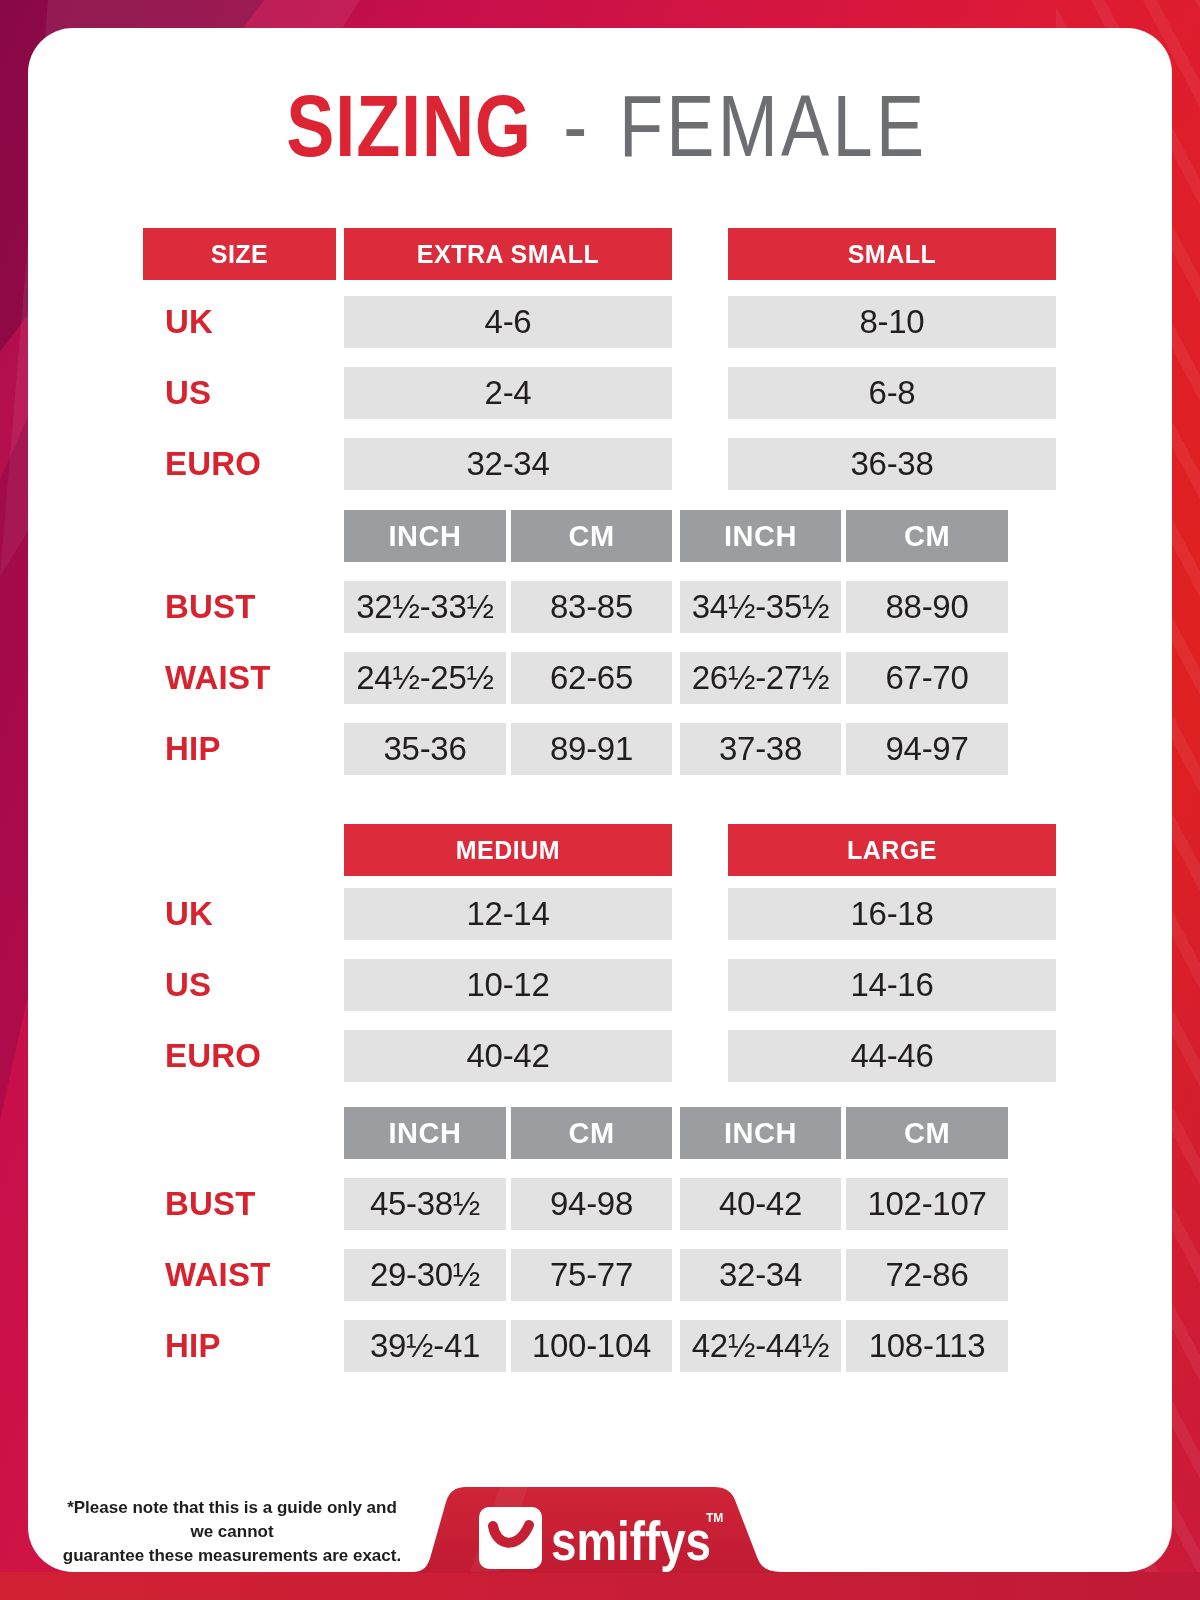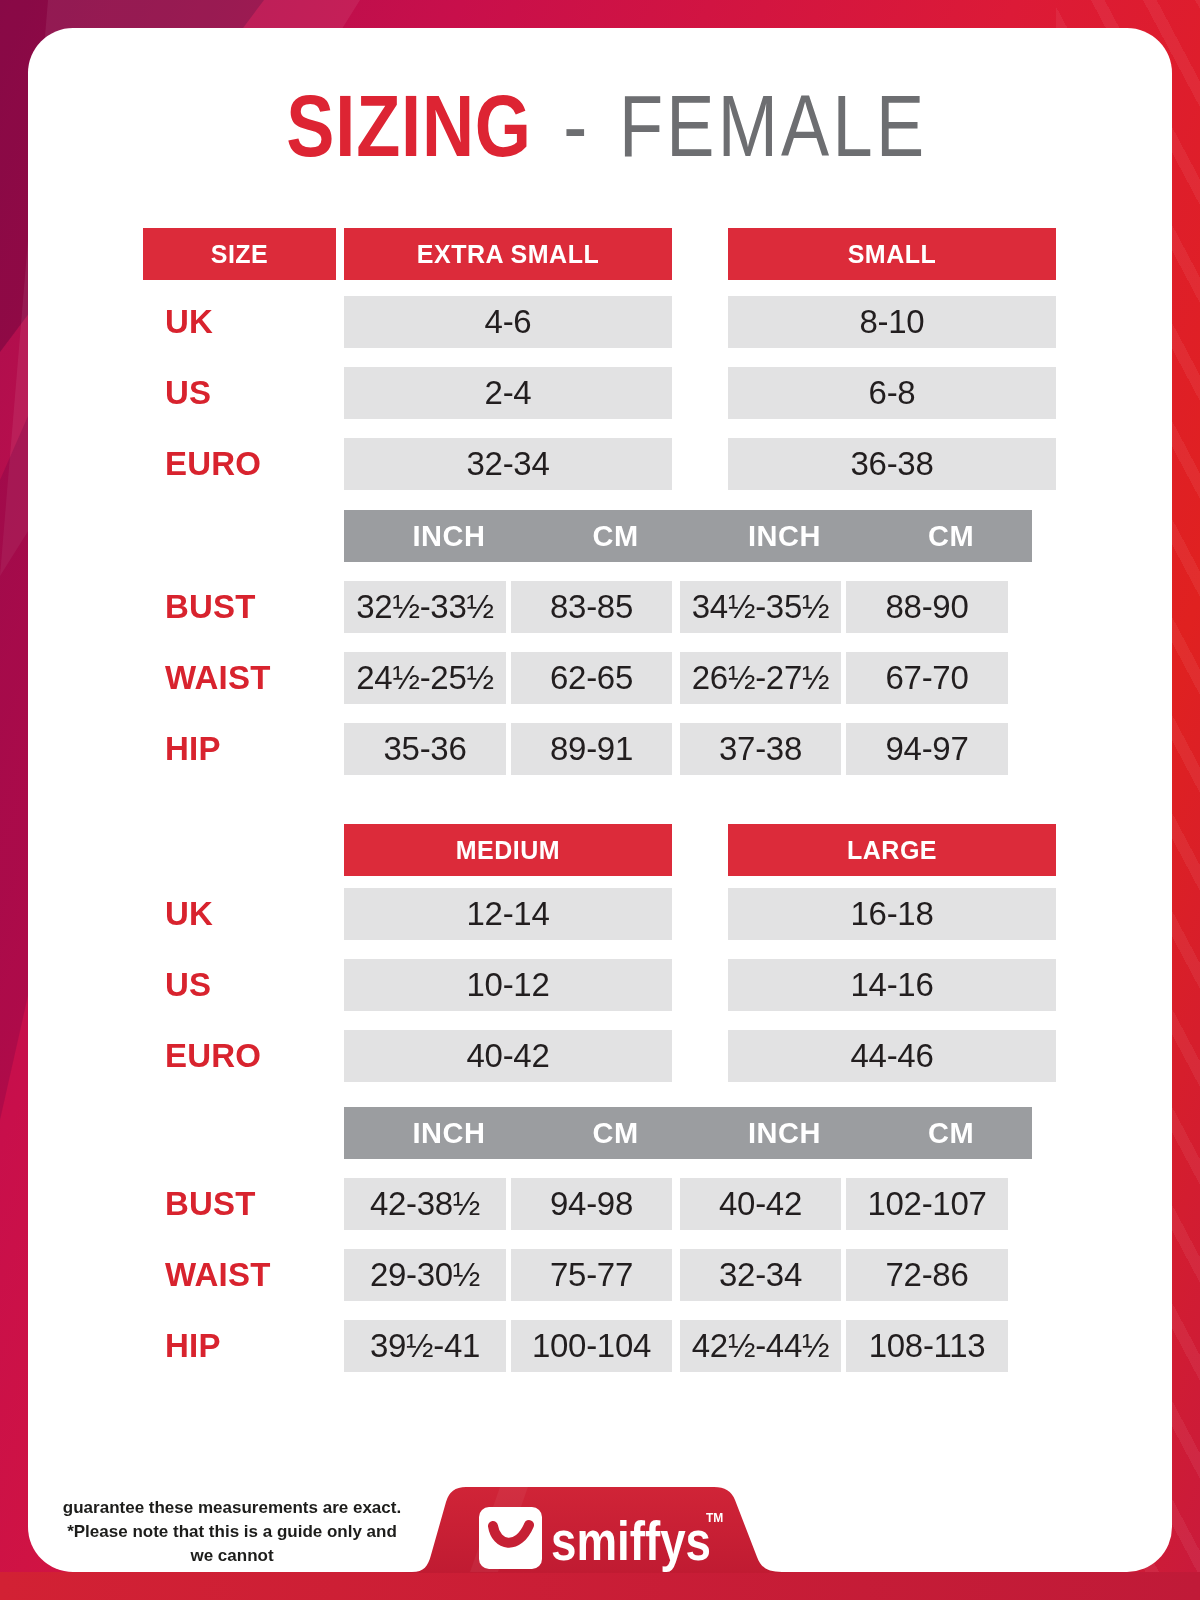--- a/index.html
+++ b/index.html
@@ -29,21 +29,21 @@
   .cell{position:absolute;top:0;height:52px;display:flex;align-items:center;justify-content:center;}
   .c-label{left:115px;width:193px;justify-content:flex-start;padding-left:22px;box-sizing:border-box;}
   .c-size{left:115px;width:193px;}
   .c-a {left:316px;width:328px;}
   .c-b {left:652px;width:328px;margin-left:48px;}
   .c-a1{left:316px;width:162px;}
   .c-a2{left:483px;width:161px;}
   .c-b1{left:652px;width:161px;}
   .c-b2{left:818px;width:162px;}
   .hdr-red{background:#dc2b3a;color:#ffffff;font-weight:bold;font-size:25px;letter-spacing:.5px;}
-  .hdr-gray{background:#9b9da0;color:#ffffff;font-weight:bold;font-size:29px;letter-spacing:.5px;padding-left:24px;}
+  .hdr-gray{background:#9b9da0;color:#ffffff;font-weight:bold;font-size:29px;letter-spacing:.5px;}
   .val{background:#e2e2e3;color:#221e1f;font-weight:normal;font-size:33px;letter-spacing:-.3px;}
   .lbl{color:#d8232e;font-weight:bold;font-size:33px;letter-spacing:.2px;}
   
   .t1r0{top:200px}.t1r1{top:268px}.t1r2{top:339px}.t1r3{top:410px}
   .t1r4{top:482px}.t1r5{top:553px}.t1r6{top:624px}.t1r7{top:695px}
   
   .t2r0{top:796px}.t2r1{top:860px}.t2r2{top:931px}.t2r3{top:1002px}
   .t2r4{top:1079px}.t2r5{top:1150px}.t2r6{top:1221px}.t2r7{top:1292px}
   
   .note{
@@ -144,43 +144,43 @@
 
   <div class="row t2r4">
     <div class="cell c-a1 hdr-gray">INCH</div>
     <div class="cell c-a2 hdr-gray">CM</div>
     <div class="cell c-b1 hdr-gray">INCH</div>
     <div class="cell c-b2 hdr-gray">CM</div>
   </div>
 
   <div class="row t2r5">
     <div class="cell c-label lbl">BUST</div>
-    <div class="cell c-a1 val">42-38½</div>
+    <div class="cell c-a1 val">45-38½</div>
     <div class="cell c-a2 val">94-98</div>
     <div class="cell c-b1 val">40-42</div>
     <div class="cell c-b2 val">102-107</div>
   </div>
   <div class="row t2r6">
     <div class="cell c-label lbl">WAIST</div>
     <div class="cell c-a1 val">29-30½</div>
     <div class="cell c-a2 val">75-77</div>
     <div class="cell c-b1 val">32-34</div>
     <div class="cell c-b2 val">72-86</div>
   </div>
   <div class="row t2r7">
     <div class="cell c-label lbl">HIP</div>
     <div class="cell c-a1 val">39½-41</div>
     <div class="cell c-a2 val">100-104</div>
     <div class="cell c-b1 val">42½-44½</div>
     <div class="cell c-b2 val">108-113</div>
   </div>
 
   <div class="note">
+    <div>*Please note that this is a guide only and we cannot</div>
     <div>guarantee these measurements are exact.</div>
-    <div>*Please note that this is a guide only and we cannot</div>
   </div>
 </div>
 
 <svg class="banner" viewBox="0 0 1200 120" xmlns="http://www.w3.org/2000/svg">
   <defs>
     <linearGradient id="tabg" x1="0" y1="0" x2="0" y2="1">
       <stop offset="0" stop-color="#d02437"></stop>
       <stop offset="1" stop-color="#c01b32"></stop>
     </linearGradient>
     <linearGradient id="bandg" x1="0" y1="0" x2="1" y2="0">

